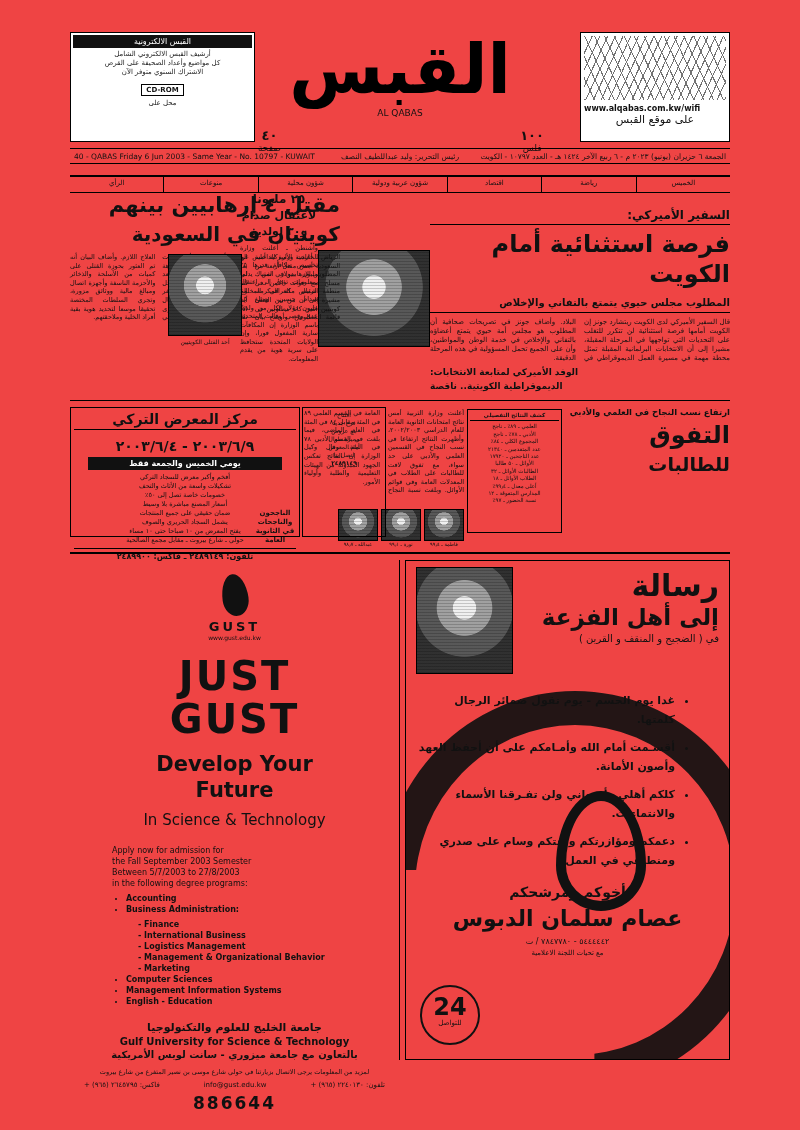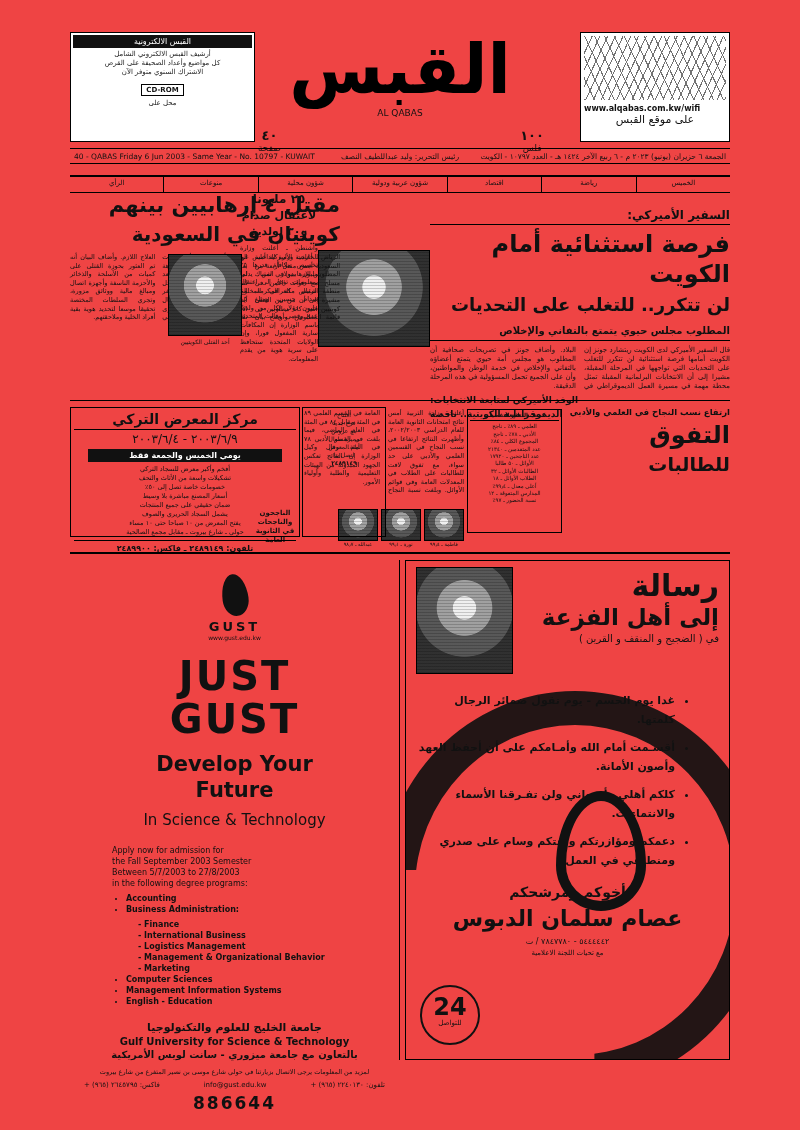--- a/index.html
+++ b/index.html
@@ -73,21 +73,21 @@
   .thanawiya h3{margin:2px 0 0;font-size:19px;line-height:24px;font-weight:bold;}
   .res-table{position:absolute;right:168px;top:8px;width:95px;font-size:5.5px;line-height:7.4px;text-align:center;border:1px solid #000;padding:2px;box-sizing:border-box;height:124px;overflow:hidden;}
   .zone2-body{position:absolute;right:266px;top:8px;width:160px;font-size:6.5px;line-height:8.6px;text-align:justify;column-count:2;column-gap:8px;height:100px;overflow:hidden;}
   .faces{position:absolute;right:266px;top:108px;width:162px;display:flex;gap:3px;direction:rtl;}
   .faces .f{width:38px;height:30px;}
   .faces .lbl{font-size:5px;text-align:center;}
   .faces-title{position:absolute;right:432px;top:108px;width:46px;font-size:7px;font-weight:bold;text-align:center;line-height:9px;}
 
   .ad-turkish{position:absolute;left:0;top:6px;width:230px;height:130px;border:1px solid #000;box-sizing:border-box;padding:3px;text-align:center;}
   .ad-turkish .ttl{font-size:14px;font-weight:bold;border-bottom:1px solid #000;padding-bottom:2px;}
-  .ad-turkish .dates{font-size:12px;margin-top:2px;font-weight:normal;}
+  .ad-turkish .dates{font-size:14px;margin-top:8px;font-weight:bold;}
   .ad-turkish .blk{background:#111;color:#fff;font-size:8px;padding:2px 0;margin:3px 14px;font-weight:bold;}
   .ad-turkish .ln{font-size:6.5px;line-height:9px;}
   .ad-turkish .phone{font-size:8px;font-weight:bold;margin-top:3px;border-top:1px solid #000;padding-top:3px;}
   .ad-side{position:absolute;left:232px;top:6px;width:84px;height:130px;border:1px solid #000;box-sizing:border-box;font-size:6px;line-height:8px;text-align:center;padding:3px;}
 
   
   .sep{position:absolute;left:70px;top:552px;width:660px;border-top:2px solid #000;}
   .ad-gust{position:absolute;left:70px;top:560px;width:330px;height:500px;border-right:1px solid #000;box-sizing:border-box;padding:10px 14px;}
   .gust-mark{width:54px;margin:4px auto 0;text-align:center;}
   .gust-flame{width:26px;height:42px;margin:0 auto;background:#111;border-radius:50% 50% 50% 50%/60% 60% 40% 40%;transform:rotate(-8deg);}
@@ -184,21 +184,20 @@
     <div>شؤون محلية</div>
     <div>منوعات</div>
     <div>الرأي</div>
   </div>
 
   <div class="zone1">
 
     <div class="hl-amb ar">
       <div class="kicker">السفير الأميركي:</div>
       <h1>فرصة استثنائية أمام الكويت</h1>
-      <h2>لن تتكرر.. للتغلب على التحديات</h2>
       <div class="bullet">المطلوب مجلس حيوي يتمتع بالتفاني والإخلاص</div>
       <div class="body">قال السفير الأميركي لدى الكويت ريتشارد جونز إن الكويت أمامها فرصة استثنائية لن تتكرر للتغلب على التحديات التي تواجهها في المرحلة المقبلة، مشيرا إلى أن الانتخابات البرلمانية المقبلة تمثل محطة مهمة في مسيرة العمل الديموقراطي في البلاد. وأضاف جونز في تصريحات صحافية أن المطلوب هو مجلس أمة حيوي يتمتع أعضاؤه بالتفاني والإخلاص في خدمة الوطن والمواطنين، وأن على الجميع تحمل المسؤولية في هذه المرحلة الدقيقة.</div>
       <div class="tagline ar">الوفد الأميركي لمتابعة الانتخابات:</div>
       <div class="tagline ar">الديموقراطية الكويتية.. ناقصة</div>
     </div>
 
     <div class="photo amb-photo"></div>
 
     <div class="col-25m ar">
       <div class="t1">٢٥ مليونا</div>

